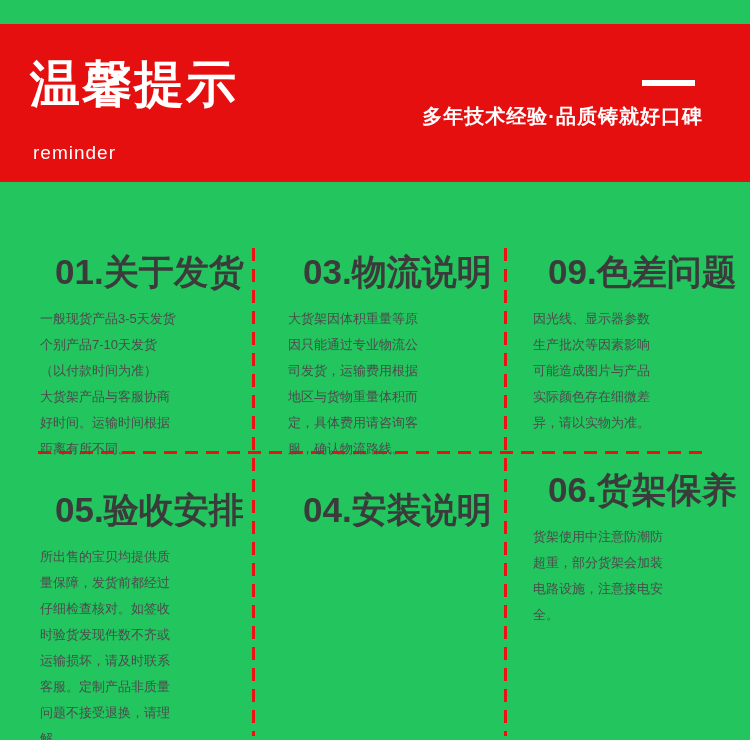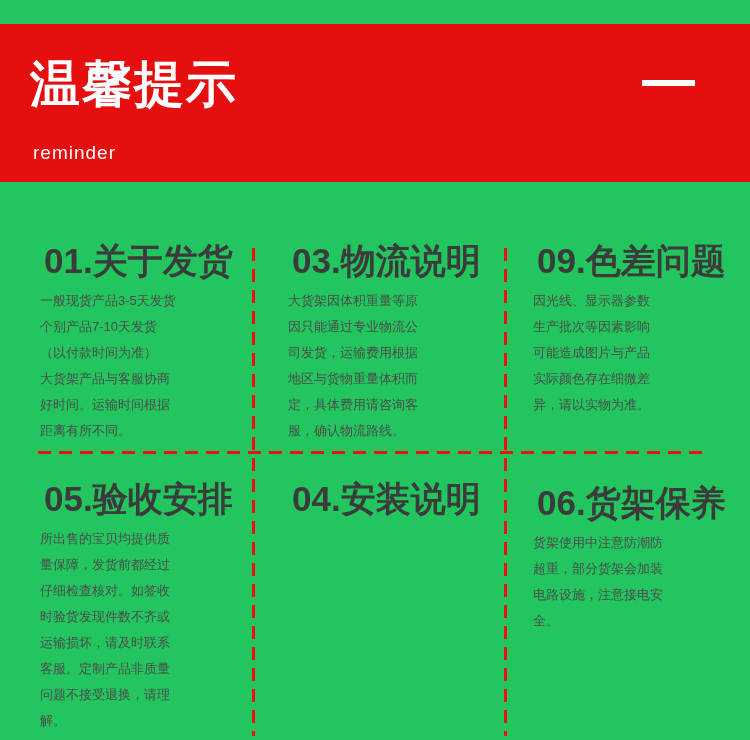--- a/index.html
+++ b/index.html
@@ -54,43 +54,44 @@
     background:repeating-linear-gradient(90deg,
       var(--dash-red) 0 13px, transparent 13px 21px);
   }
   
   .tip{position:absolute;margin:0;}
   .pos-1{left:40px;top:238px;width:205px;}
   .pos-2{left:288px;top:238px;width:205px;}
   .pos-3{left:533px;top:238px;width:200px;}
   .pos-4{left:40px;top:476px;width:205px;}
   .pos-5{left:288px;top:476px;width:205px;}
-  .pos-6{left:533px;top:480px;width:200px;}
+  .pos-6{left:533px;top:456px;width:200px;}
   .tip-title{
-    margin:4px;
+    margin:15px;
     font-size:35px;line-height:38px;font-weight:700;
     color:var(--title-ink);
     white-space:nowrap;
   }
   .tip-body{
     margin:8px 0 0 0;
     font-size:13px;line-height:26px;font-weight:400;
     color:var(--body-ink);
     white-space:nowrap;
   }
 </style>
 </head>
 <body>
 
 <div class="page">
 
   <header class="band">
     <div class="band-title">温馨提示</div>
     <div class="band-subtitle">reminder</div>
     <div class="band-dash"></div>
+    <div class="band-slogan">多年技术经验·品质铸就好口碑</div>
   </header>
 
   <main>
     <div class="v-divider v1"></div>
     <div class="v-divider v2"></div>
     <div class="h-divider"></div>
 
   <section class="tip pos-1">
         <h2 class="tip-title">01.关于发货</h2>
         <p class="tip-body">一般现货产品3-5天发货<br>个别产品7-10天发货<br>（以付款时间为准）<br>大货架产品与客服协商<br>好时间。运输时间根据<br>距离有所不同。</p>

